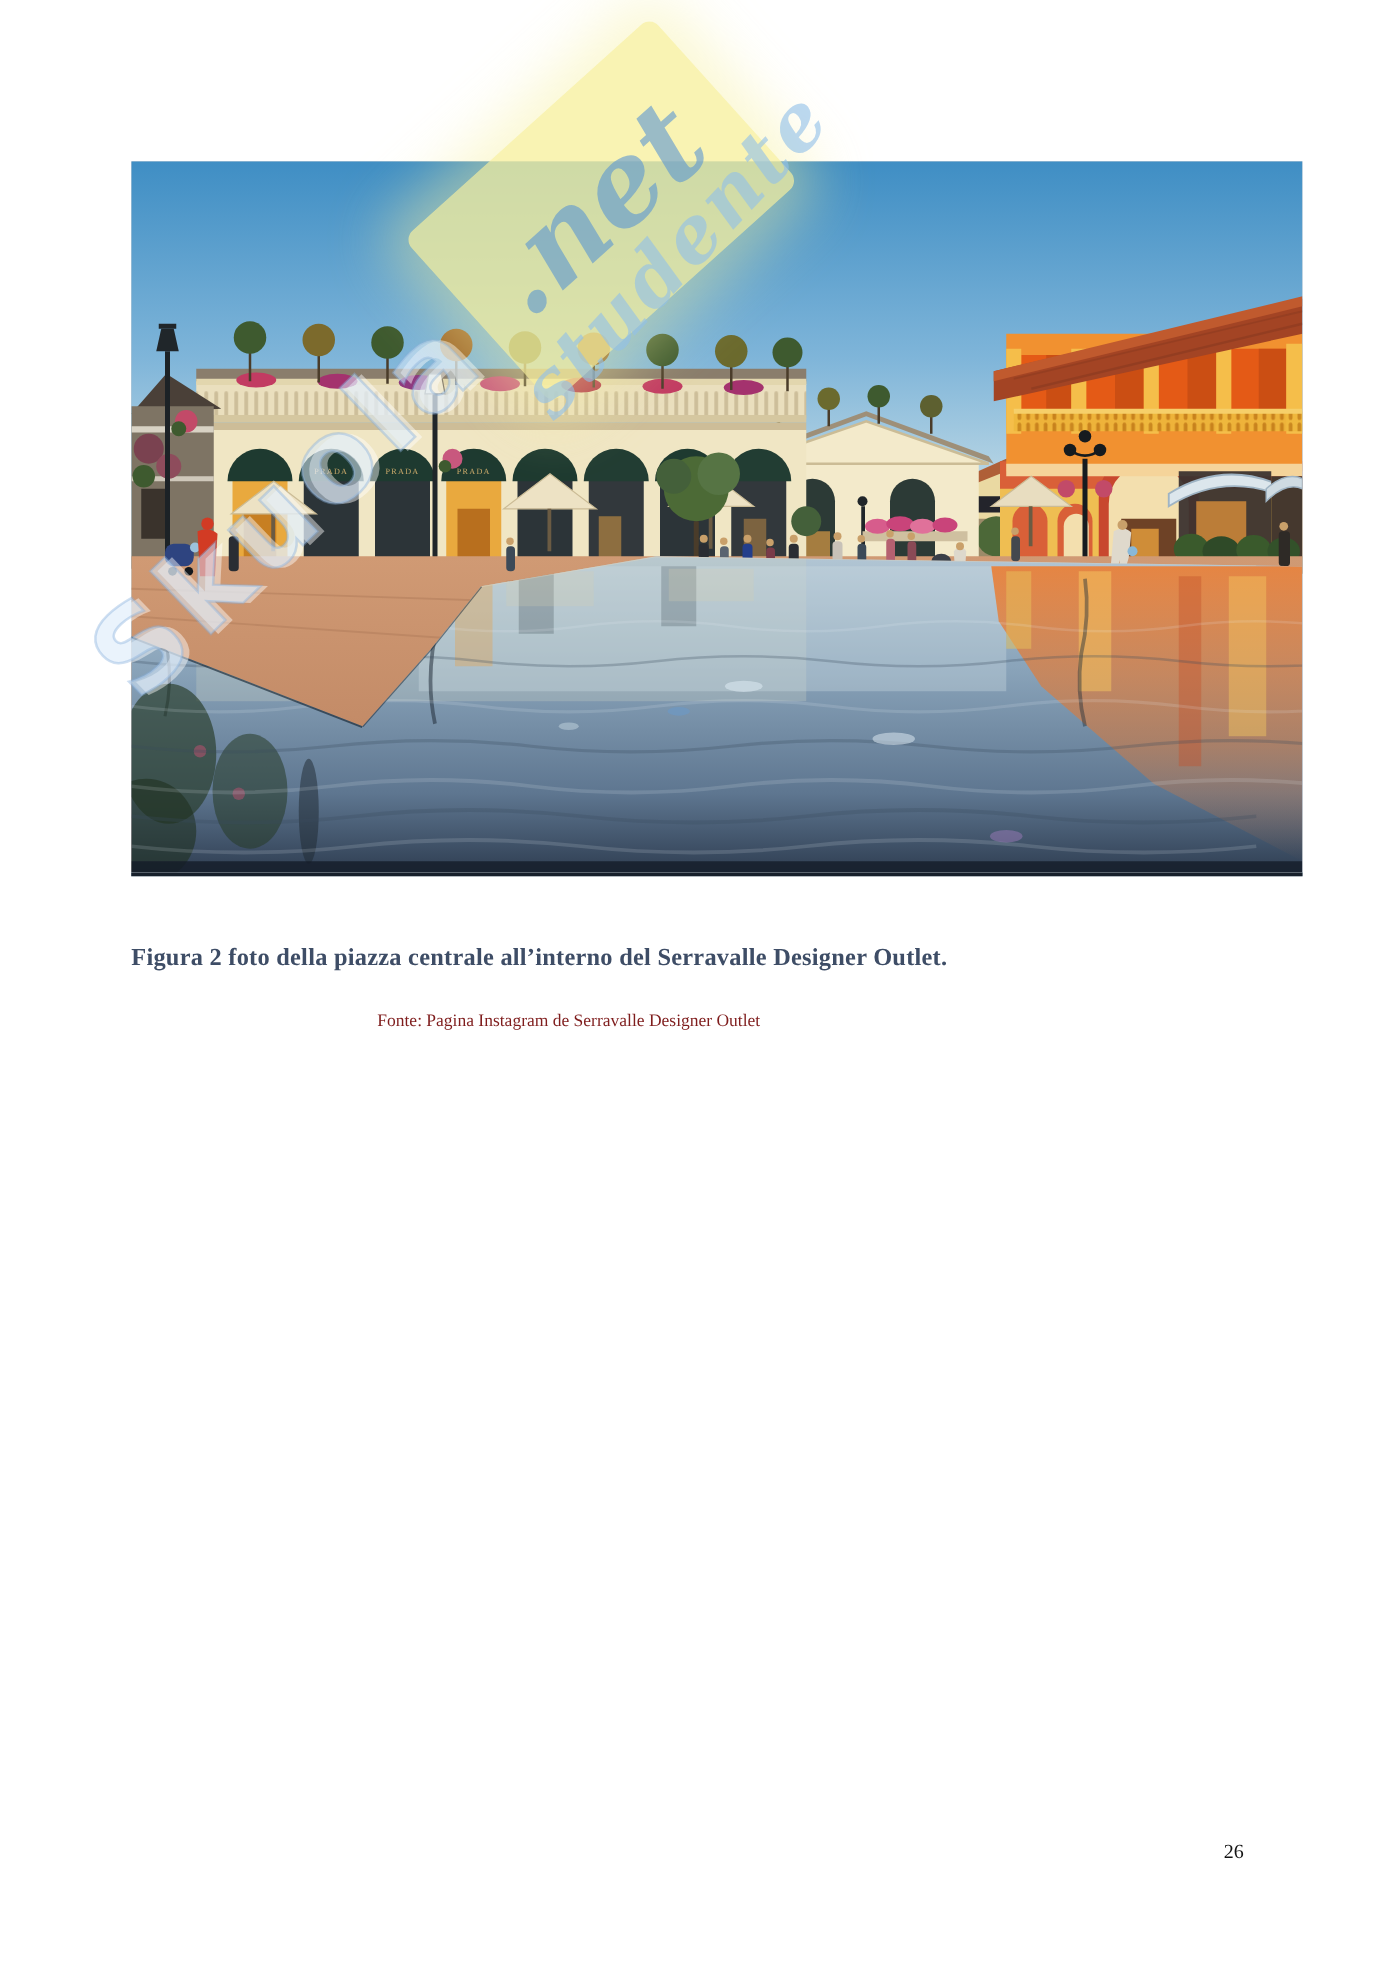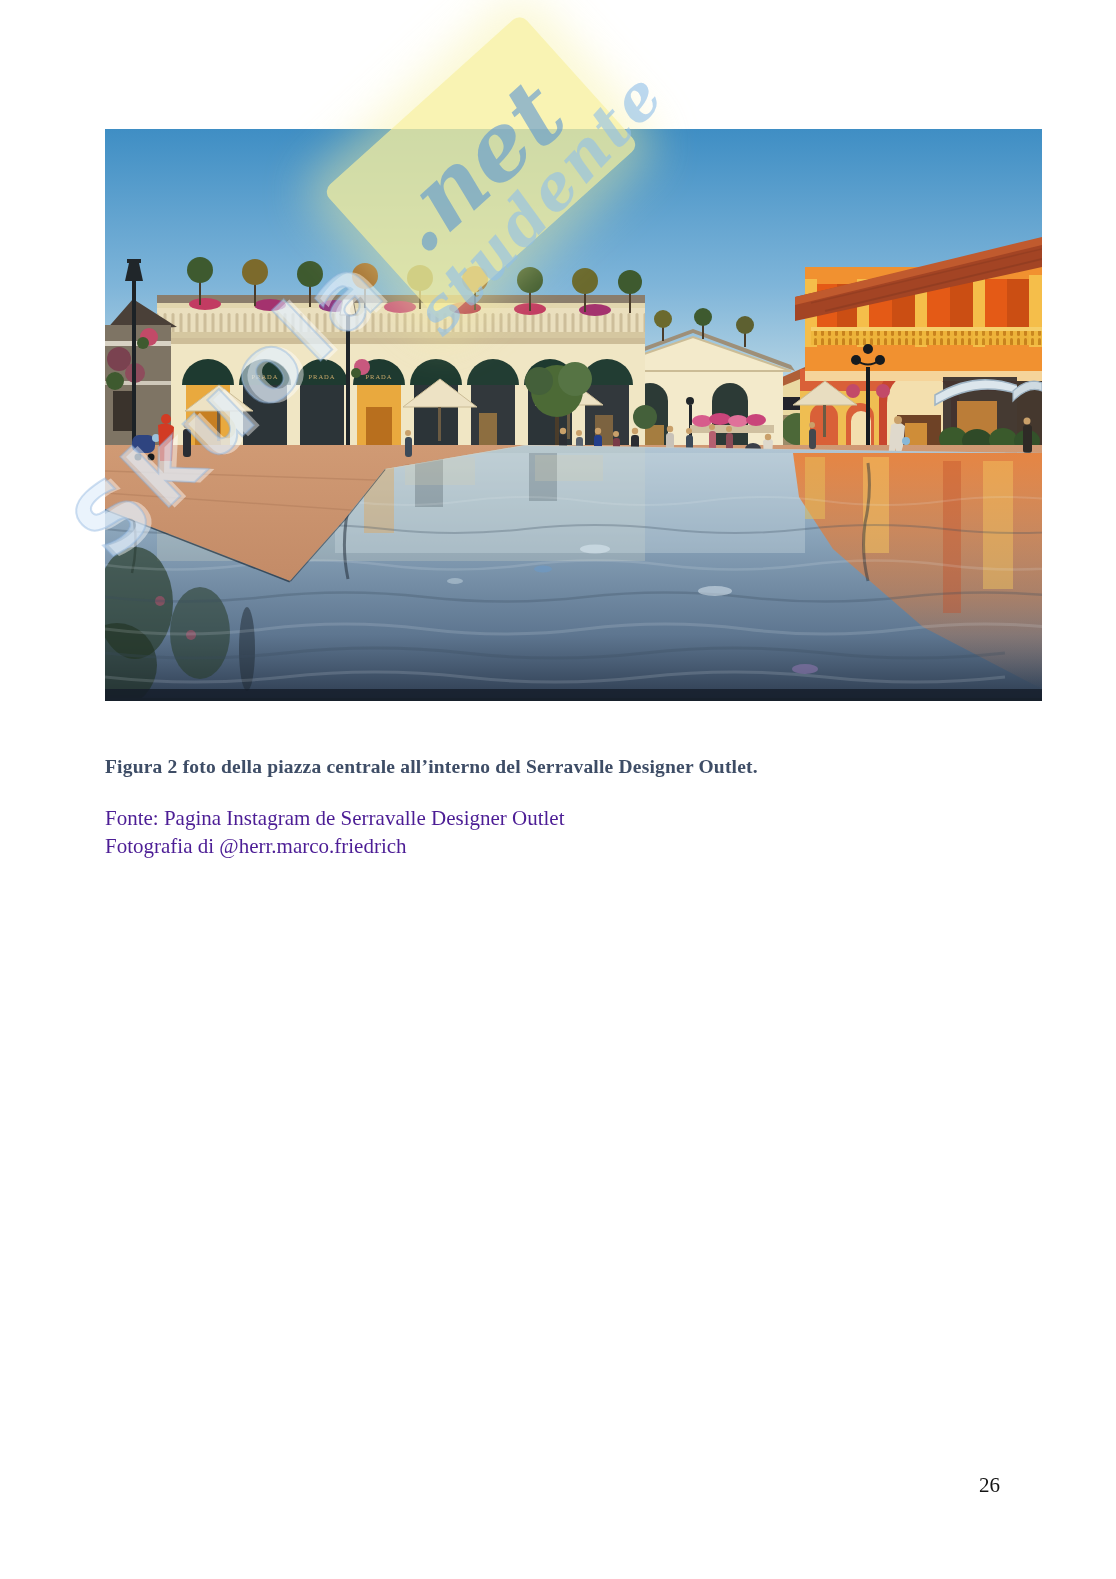--- a/index.html
+++ b/index.html
@@ -38,24 +38,24 @@
     letter-spacing:3px;
   }
   
   .caption{
     position:absolute;left:105px;top:756px;width:880px;
     font-weight:bold;font-size:19.5px;color:#3e4d66;
     letter-spacing:0.2px;
   }
   .source{
     position:absolute;left:105px;top:804px;width:700px;
-    font-size:21px;color:#4c1d95;line-height:28px;
+    font-size:14px;color:#7f1d1d;line-height:28px;text-align:center;
   }
   .pagenum{
-    position:absolute;left:979px;top:1473px;font-size:21px;color:#141414;
+    position:absolute;left:979px;top:1473px;font-size:16px;color:#141414;
   }
 </style>
 </head>
 <body>
 
 <figure class="photo" style="margin:0">
 <svg width="937" height="569" viewBox="0 0 937 569" xmlns="http://www.w3.org/2000/svg">
   <defs>
     <linearGradient id="skyG" x1="0" y1="0" x2="0" y2="1">
       <stop offset="0" stop-color="#3f8ec4"></stop>
@@ -402,16 +402,15 @@
 
 <div class="watermark" aria-hidden="true">
   <div class="wm-line"><span class="wm-brand">Skuola</span><span class="wm-net">.net</span></div>
   <div class="wm-tagline">studente</div>
 </div>
 
 <div class="caption">Figura 2 foto della piazza centrale all’interno del Serravalle Designer Outlet.</div>
 
 <div class="source">
   <div>Fonte: Pagina Instagram de Serravalle Designer Outlet</div>
-  <div>Fotografia di @herr.marco.friedrich</div>
 </div>
 
 <div class="pagenum">26</div>
 
 </body></html>

